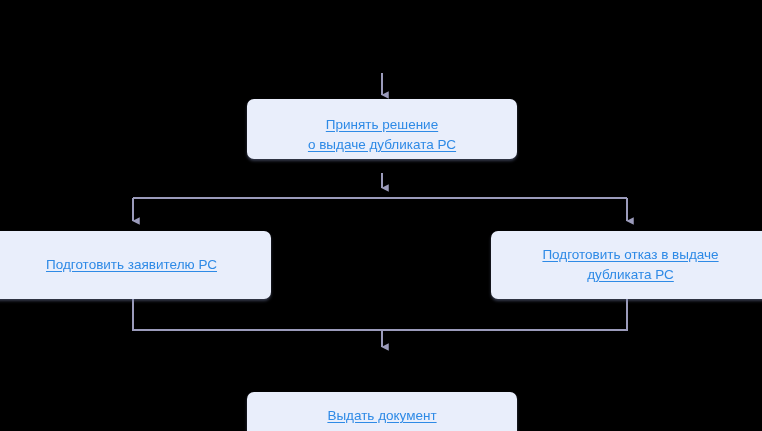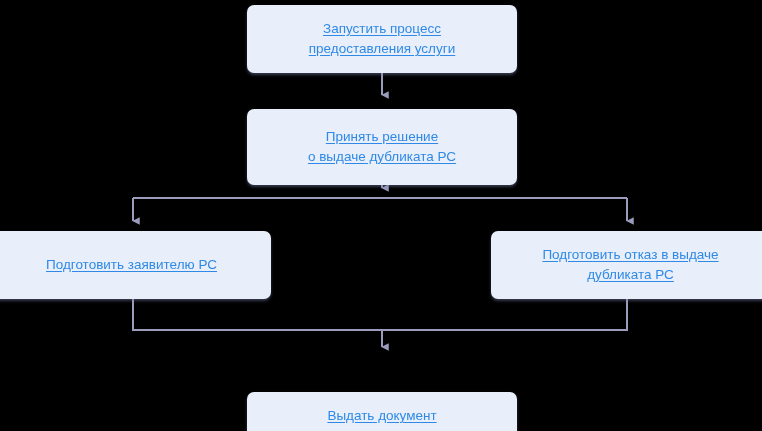--- a/index.html
+++ b/index.html
@@ -44,21 +44,21 @@
     font-size: 13.5px;
     line-height: 20px;
     text-decoration: underline;
     text-decoration-color: #2e8ae6;
     text-underline-offset: 2px;
     white-space: pre-line;
     cursor: pointer;
   }
   
   #node-start        { left: 247px; top: 5px;   width: 270px; height: 68px; }
-  #node-decision     { left: 247px; top: 109px; width: 270px; height: 76px; }
+  #node-decision     { left: 247px; top: 99px; width: 270px; height: 60px; align-items: flex-end; }
   #node-prepare-dup  { left: -8px;  top: 231px; width: 279px; height: 68px; }
   #node-prepare-ref  { left: 491px; top: 231px; width: 279px; height: 68px; }
   #node-issue        { left: 247px; top: 357px; width: 270px; height: 68px; margin-top: 35px; }
   
   #node-prepare-dup  { border-top-left-radius: 0; border-bottom-left-radius: 0; }
   #node-prepare-ref  { border-top-right-radius: 0; border-bottom-right-radius: 0; }
 </style>
 </head>
 <body>
 
@@ -97,24 +97,20 @@
 
     <g>
       <path d="M 627 299 L 627 330 L 382 330" stroke="#9b9bbb" stroke-width="2" fill="none"></path>
     </g>
 
     <g>
       <path d="M 382 330 L 382 347" stroke="#9b9bbb" stroke-width="2" fill="none" marker-end="url(#arrow)"></path>
     </g>
   </svg>
 
-  <div class="node" id="node-start">
-    <span class="node-label">Запустить процесс
-предоставления услуги</span>
-  </div>
 
   <div class="node" id="node-decision">
     <span class="node-label">Принять решение
 о выдаче дубликата РС</span>
   </div>
 
   <div class="node" id="node-prepare-dup">
     <span class="node-label">Подготовить заявителю РС</span>
   </div>
 

